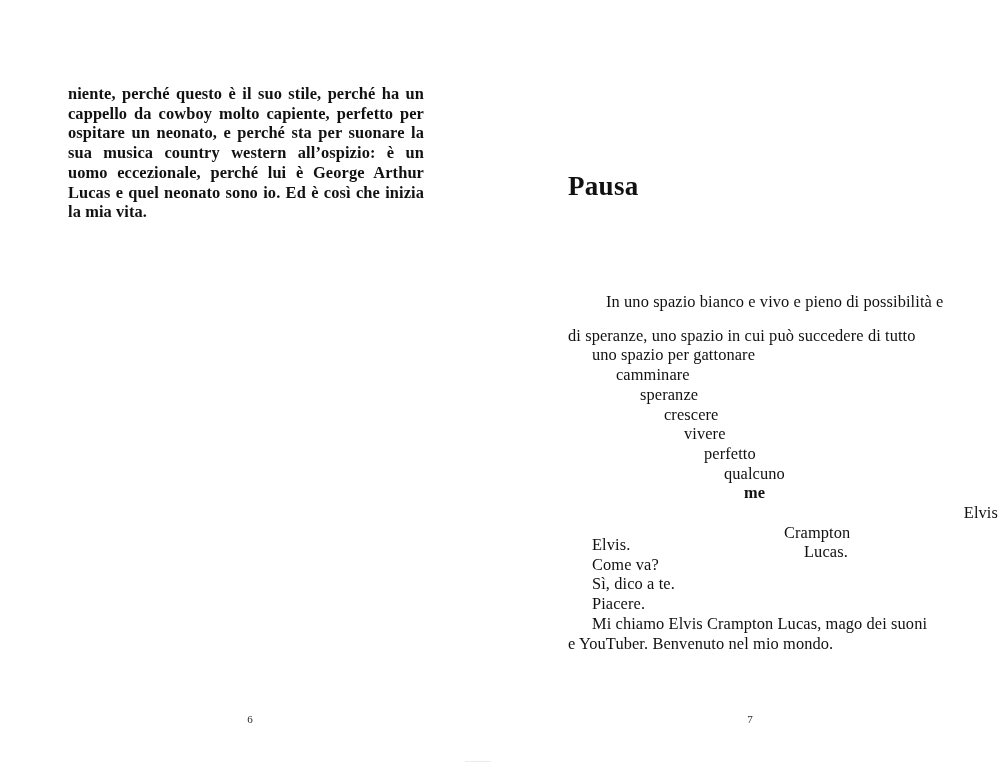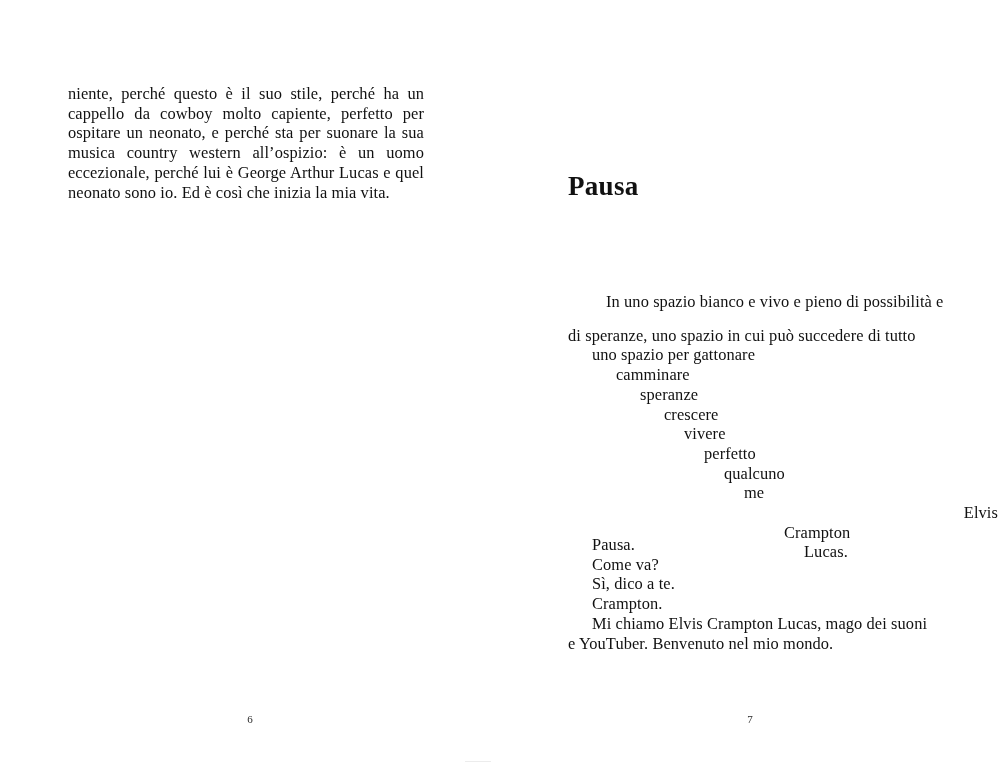--- a/index.html
+++ b/index.html
@@ -39,20 +39,21 @@
   .left-textblock {
     position: absolute;
     left: 68px;
     top: 84px;
     width: 356px;
     font-size: 16.4px;
     line-height: 19.7px;
     text-align: justify;
     text-justify: inter-word;
     letter-spacing: 0.1px;
+    font-weight: bold;
   }
   .left-textblock p {
     margin: 0;
   }
 
   
   .chapter-heading {
     position: absolute;
     left: 68px;
     top: 170px;
@@ -144,31 +145,31 @@
       <p class="wrapline">In uno spazio bianco e vivo e pieno di possibilità e</p>
       <p class="pline">di speranze, uno spazio in cui può succedere di tutto</p>
 
       <p class="pline" style="padding-left:24px;">uno spazio per gattonare</p>
       <p class="pline" style="padding-left:48px;">camminare</p>
       <p class="pline" style="padding-left:72px;">speranze</p>
       <p class="pline" style="padding-left:96px;">crescere</p>
       <p class="pline" style="padding-left:116px;">vivere</p>
       <p class="pline" style="padding-left:136px;">perfetto</p>
       <p class="pline" style="padding-left:156px;">qualcuno</p>
-      <p class="pline" style="padding-left:176px;">me</p>
+      <p class="pline" style="padding-left:176px;font-weight:bold;">me</p>
       <p class="pline" style="padding-left:196px;text-align:right;">Elvis</p>
       <p class="pline" style="padding-left:216px;">Crampton</p>
       <p class="pline" style="padding-left:236px;">Lucas.</p>
     </div>
 
     <div class="dialogue">
-      <p class="nowrap">Pausa.</p>
+      <p class="nowrap">Elvis.</p>
       <p class="nowrap">Come va?</p>
       <p class="nowrap">Sì, dico a te.</p>
-      <p class="nowrap">Crampton.</p>
+      <p class="nowrap">Piacere.</p>
       <p>Mi chiamo Elvis Crampton Lucas, mago dei suoni e YouTuber. Benvenuto nel mio mondo.</p>
     </div>
 
     <div class="folio folio-right">7</div>
   </div>
 
   <div class="gutter-mark"></div>
 </div>
 
 </body></html>

